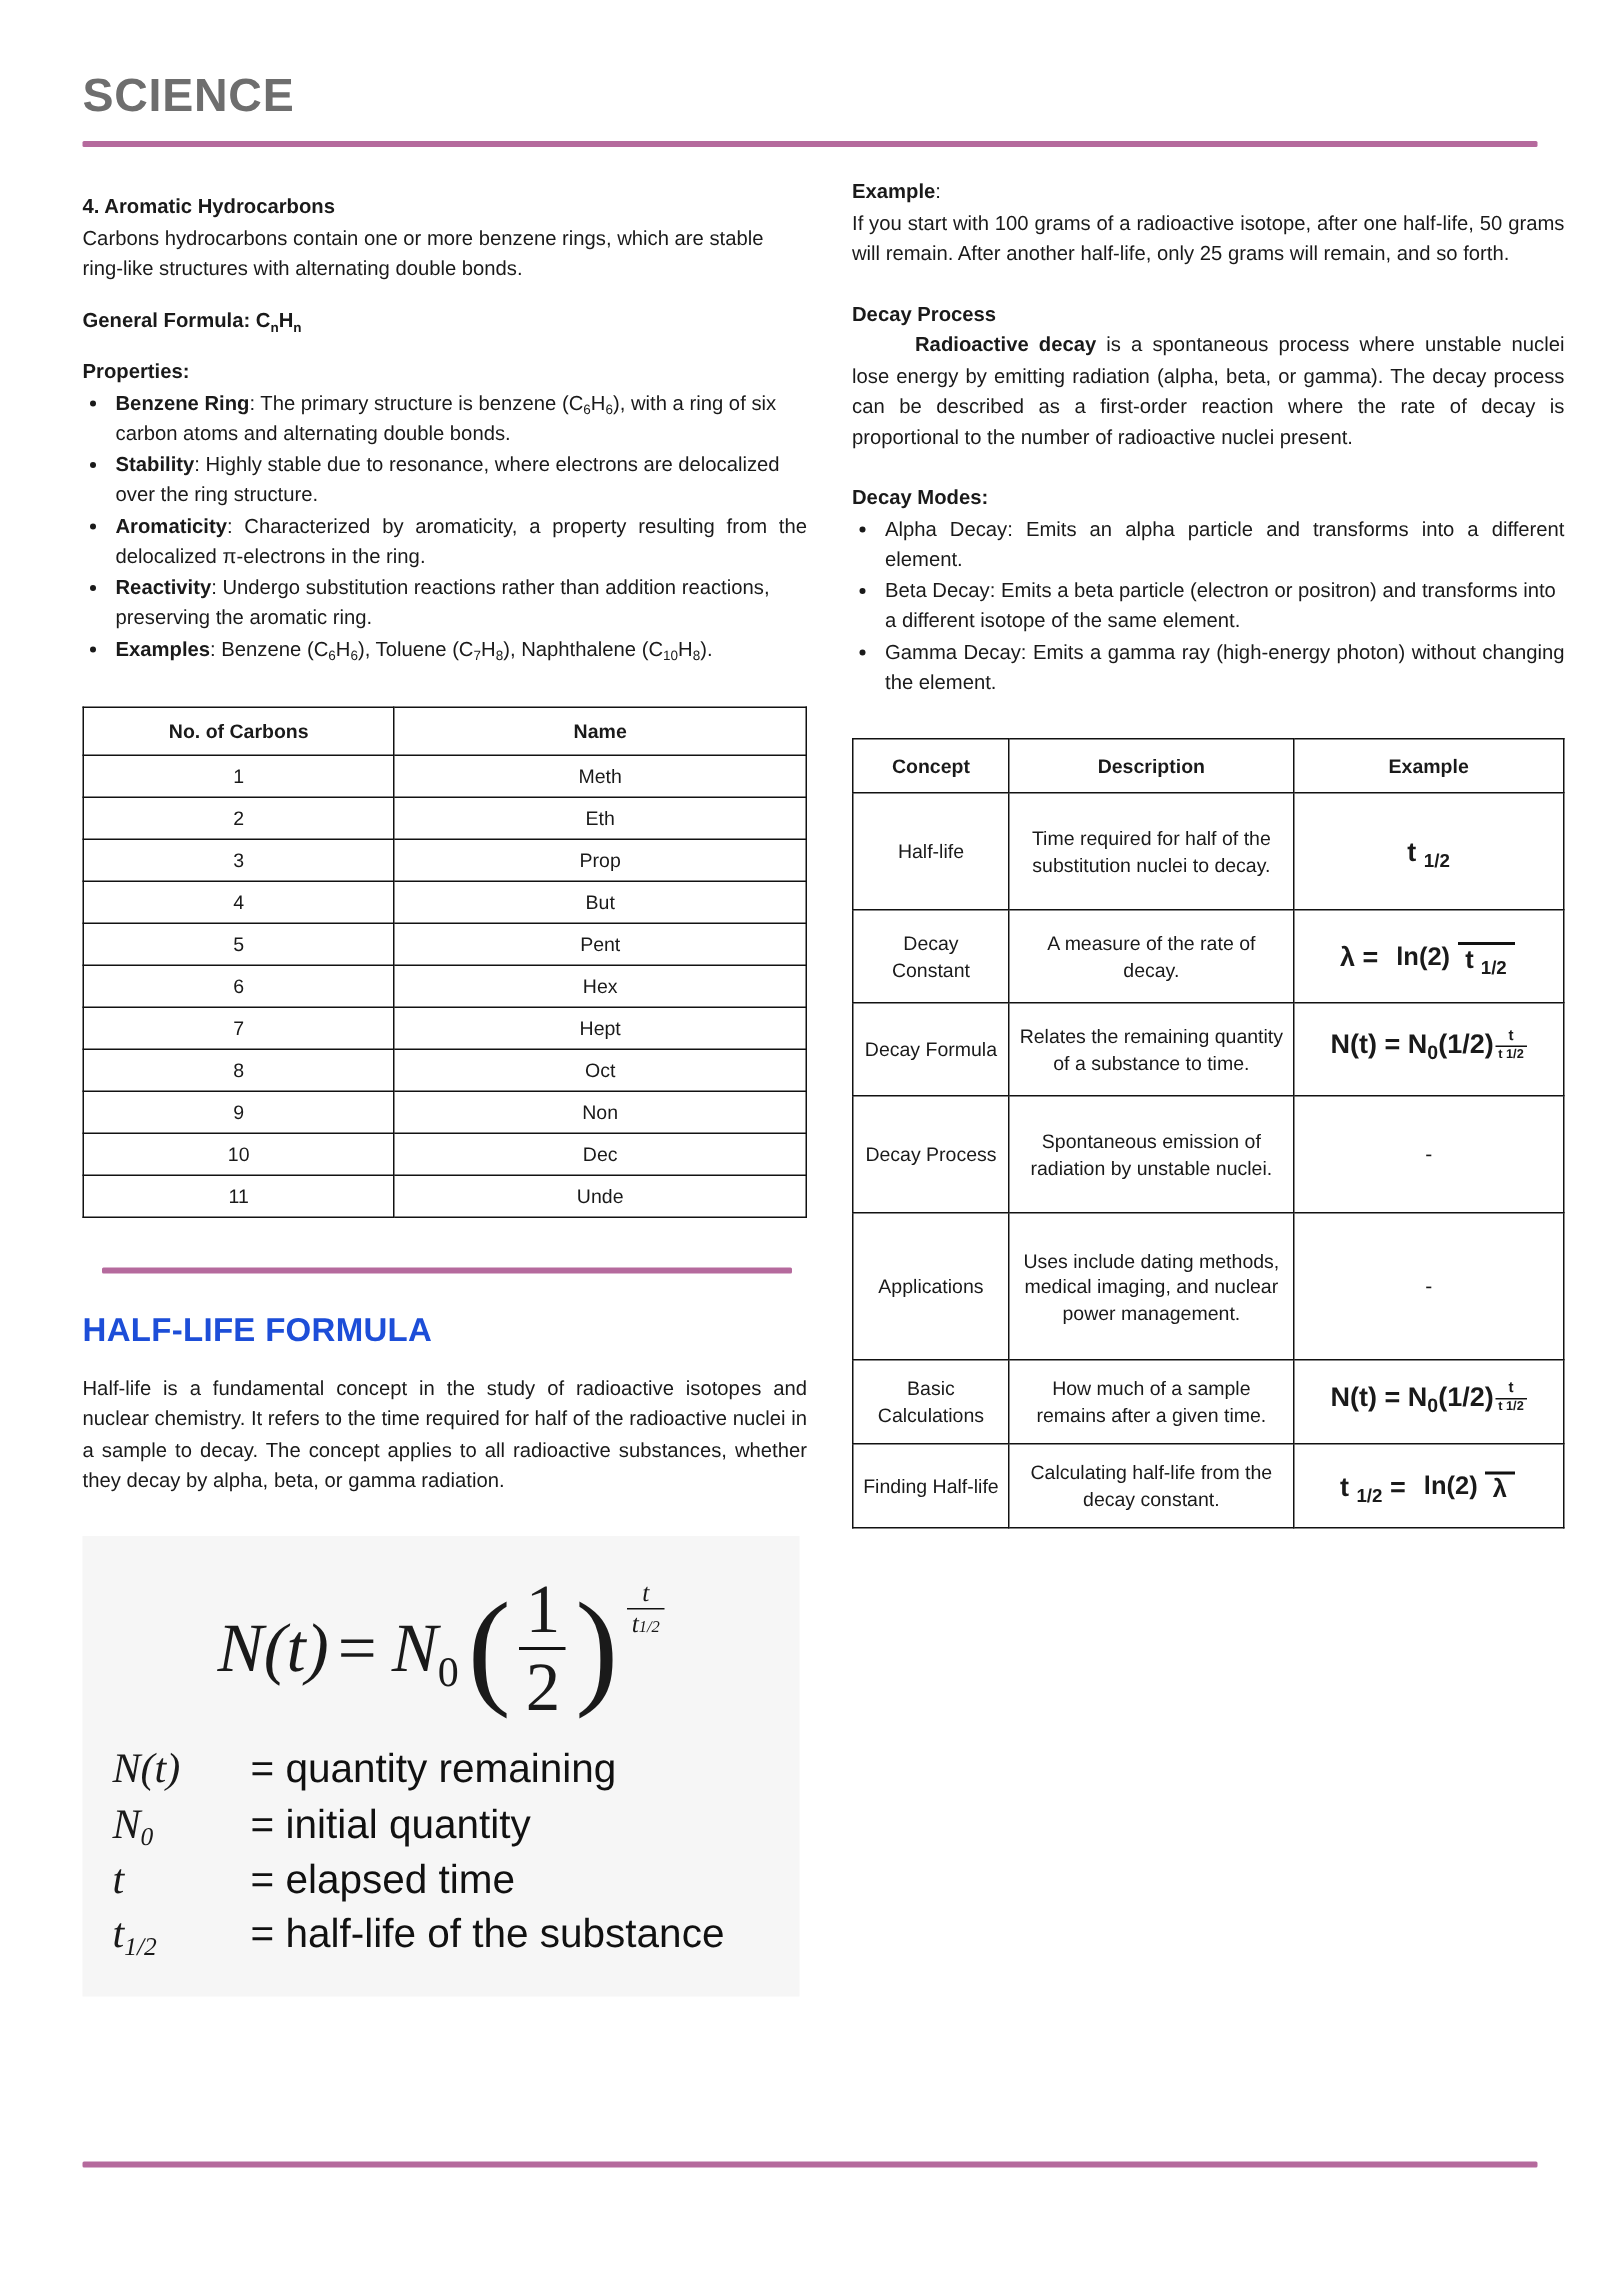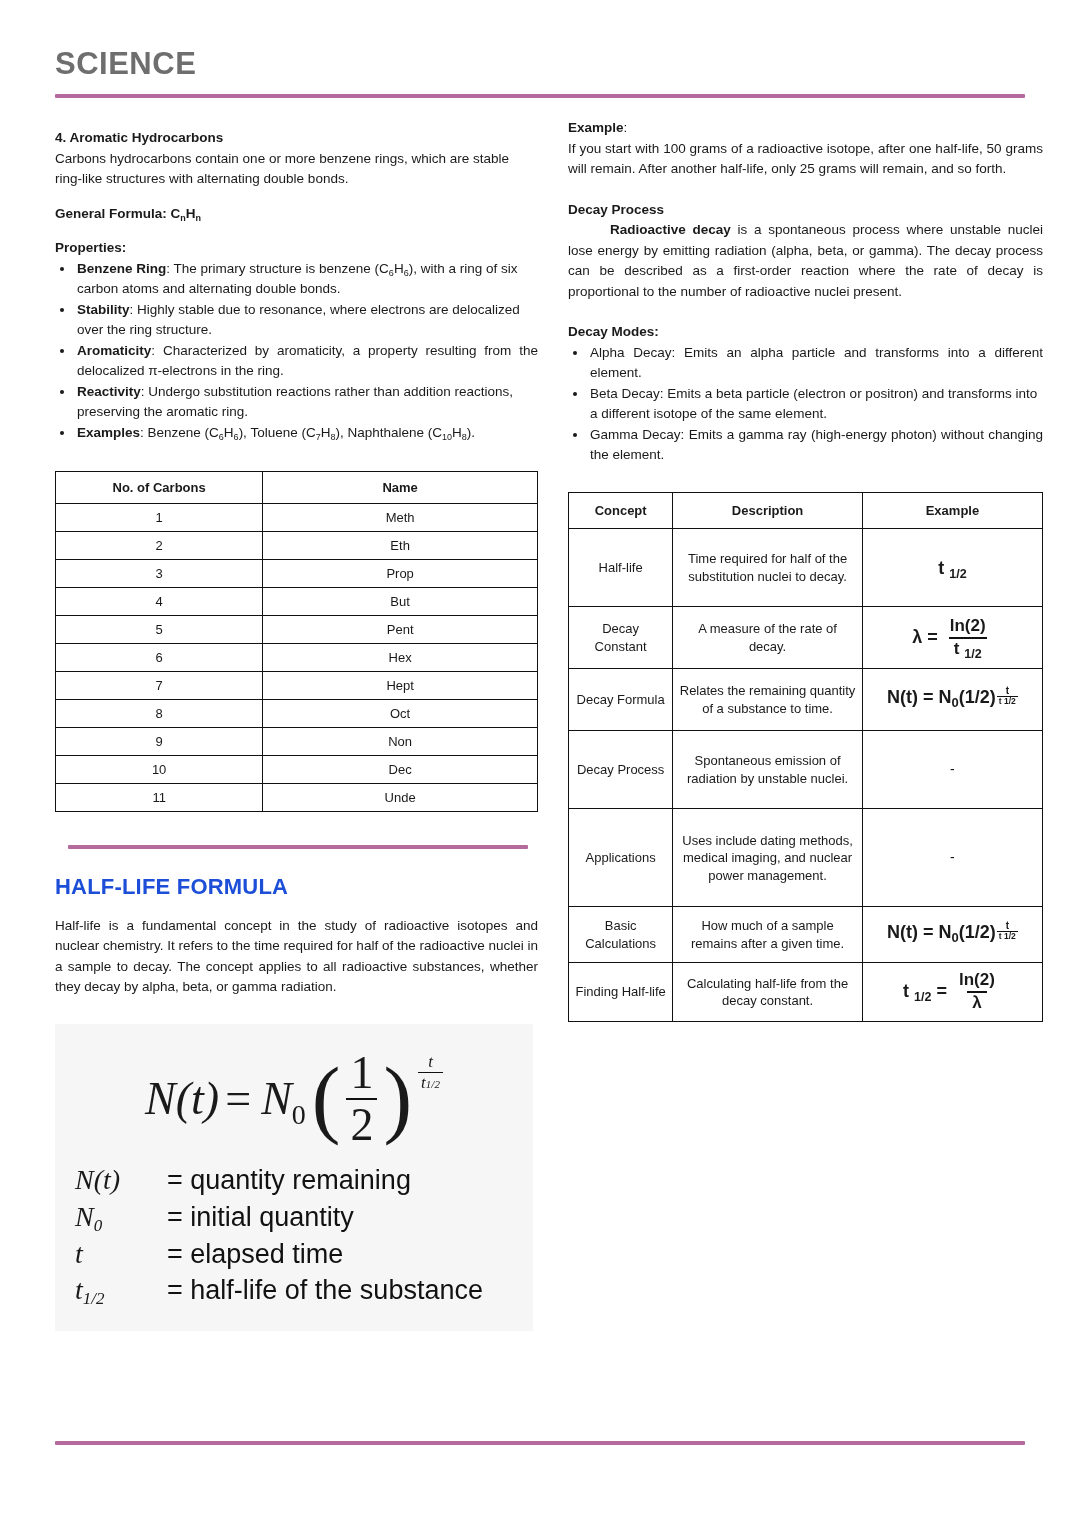--- a/index.html
+++ b/index.html
@@ -217,21 +217,21 @@
   .fm {
     font-weight: bold;
     font-size: 18px;
     font-family: "Liberation Sans", sans-serif;
     white-space: nowrap;
   }
   .fm .s12 { font-size: 12.5px; position: relative; top: 4px; }
   .fm .zero { font-size: 13px; position: relative; top: 4px; }
   .ifrac {
     display: inline-flex;
-    flex-direction: column;
+    flex-direction: row;
     align-items: center;
     vertical-align: middle;
     line-height: 1.1;
     margin: 0 2px;
   }
   .ifrac .n { padding: 0 5px 1px 5px; font-size: 17px; }
   .ifrac .d { padding: 1px 5px 0 5px; border-top: 2.2px solid #111; font-size: 17px; }
   .expsmall {
     display: inline-flex;
     flex-direction: column;

